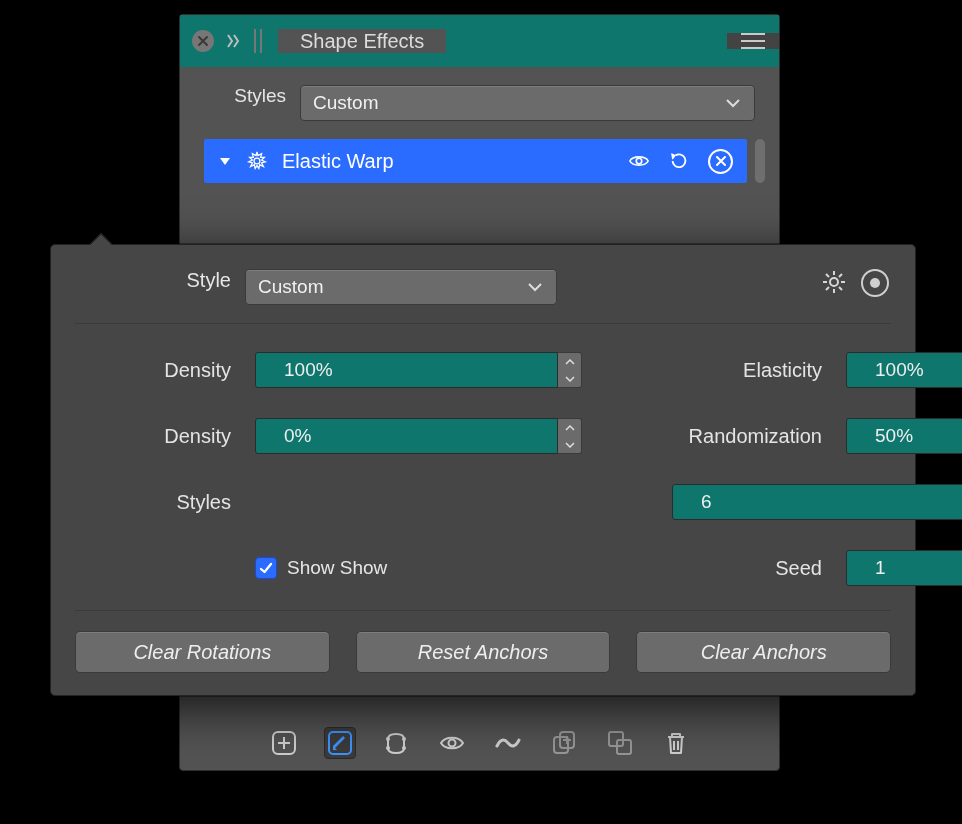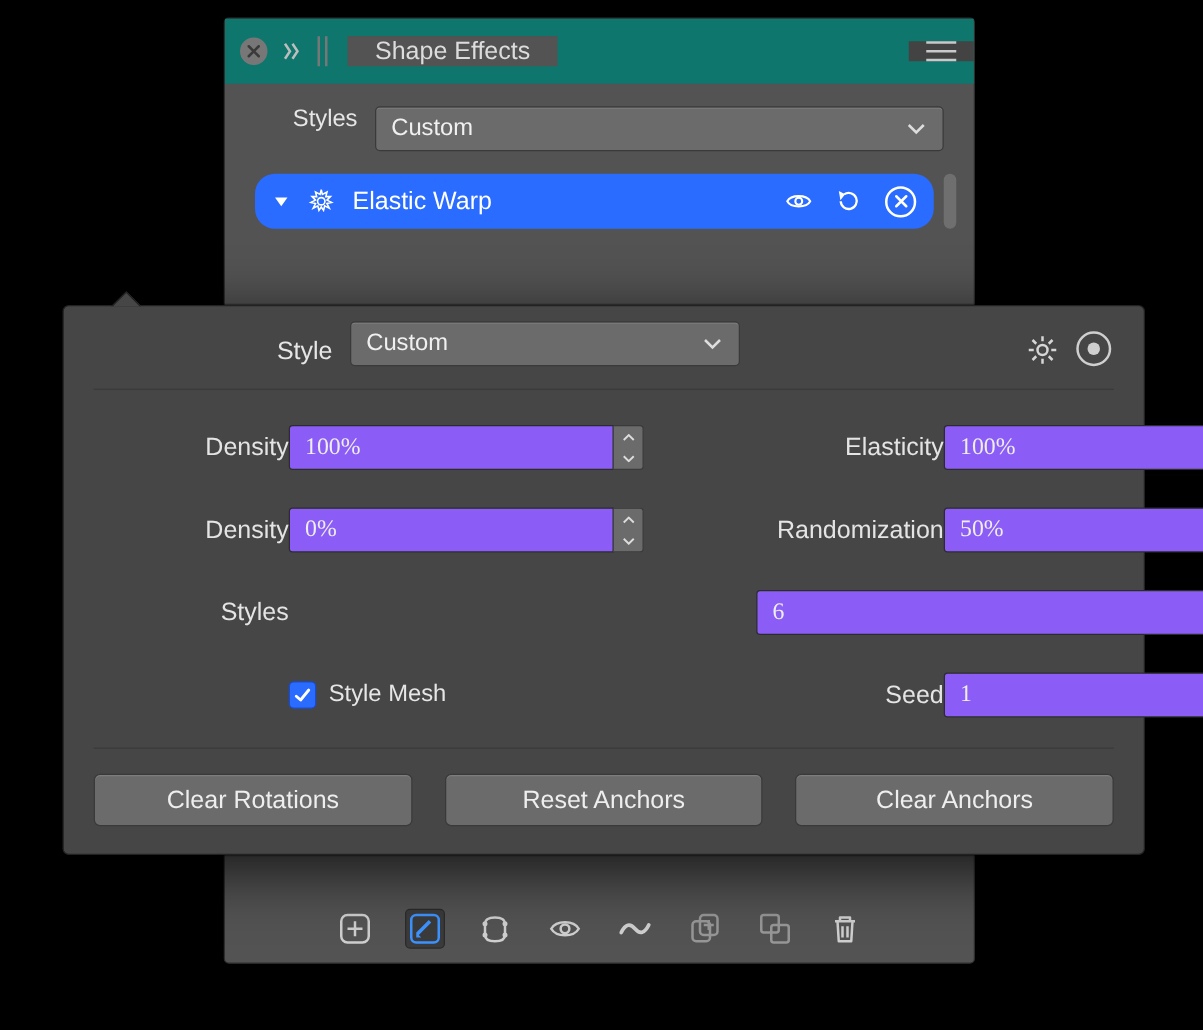--- a/index.html
+++ b/index.html
@@ -87,21 +87,21 @@
 
   
   .layers {
     display: flex; gap: 8px;
     padding: 4px 14px 8px 24px;
   }
   .layer-row {
     flex: 1;
     height: 44px;
     background: #2a6cff;
-    border-radius: 16px;
+    border-radius: 2px;
     display: flex; align-items: center;
     padding: 0 14px;
     gap: 14px;
     color: #fff;
   }
   .layer-row .disclosure svg { width: 14px; height: 14px; fill:#fff; }
   .layer-row .gear svg { width: 22px; height: 22px; }
   .layer-row .name { flex: 1; font-size: 20px; }
   .layer-actions { display: flex; align-items: center; gap: 18px; }
   .layer-actions svg { width: 22px; height: 22px; stroke:#fff; }
@@ -134,54 +134,52 @@
     left: 50px; top: 244px;
     width: 866px;
     background: #464646;
     border: 1px solid #222;
     border-radius: 5px;
     box-shadow: 0 12px 50px rgba(0,0,0,.75), 0 0 0 1px rgba(0,0,0,.35);
     padding: 0 0 22px 0;
   }
 
   .pv-top {
-    display: flex; align-items: flex-end;
-    padding: 12px 26px 18px 26px;
+    display: flex; align-items: flex-start;
+    padding: 24px 26px 18px 26px;
     gap: 14px;
-    margin-left: 35px;
   }
   .pv-top .lbl { width: 154px; text-align: right; font-size: 20px; }
   .pv-top .dropdown { flex: 0 0 312px; }
   .pv-top .spacer { flex:1; }
   .pv-top .icon-btn svg { width:26px;height:26px; }
   .pv-top .rec-outer {
     width:28px;height:28px;border:2px solid #cfcfcf;border-radius:50%;
     display:flex;align-items:center;justify-content:center;
   }
   .pv-top .rec-outer span{width:10px;height:10px;border-radius:50%;background:#cfcfcf;}
 
   .divider { height: 1px; background: #3a3a3a; margin: 0 24px; }
 
   .params {
     display: grid;
     grid-template-columns: 1fr 1fr;
     column-gap: 90px;
     row-gap: 30px;
     padding: 28px 30px 24px 30px;
   }
-  .param { display:flex; align-items:center; gap:0; }
+  .param { display:flex; align-items:center; gap:24px; }
   .param .plbl { width: 150px; text-align:right; font-size:20px; color:#e4e4e4;}
   .num-field {
     flex:1; height:36px; display:flex; align-items:stretch;
   }
   .num-field input{
-    flex:1; background:#8b5cf6; border:none; border-radius:3px 0 0 3px;
-    color:#eee; font-size:19px; padding:0 12px; outline:none;
+    flex:1; background:#0f766e; border:none; border-radius:3px 0 0 3px;
+    color:#eee; font-size:19px; padding:0 28px; outline:none;
     border:1px solid #2c2c2c;
-    font-family:Liberation Serif, serif;
   }
   .num-field.noStep input{ border-radius:3px; }
   .stepper {
     width:24px; background:#6b6b6b; border:1px solid #3a3a3a; border-left:none;
     border-radius:0 3px 3px 0;
     display:flex; flex-direction:column;
   }
   .stepper button{
     flex:1; background:none;border:none; cursor:pointer;
     display:flex; align-items:center; justify-content:center;
@@ -201,20 +199,21 @@
   .buttons{
     display:flex; gap:26px; padding: 20px 24px 0 24px;
   }
   .btn{
     flex:1; height:42px; background:#6b6b6b;
     border:1px solid #3a3a3a; border-radius:5px;
     display:flex;align-items:center;justify-content:center;
     color:#eee; font-size:20px;
     box-shadow: inset 0 1px 0 rgba(255,255,255,.12);
     cursor:pointer;
+    font-style:italic;
   }
 
   
   .bottom-bar{
     position:absolute; left:0; right:0; bottom:0;
     height:54px; display:flex; align-items:center; justify-content:center;
     gap:24px;
   }
   .tb-btn{ width:32px;height:32px; display:flex;align-items:center;justify-content:center; }
   .tb-btn svg{ width:26px;height:26px; }
@@ -463,21 +462,21 @@
     </div>
 
     <div class="param">
       <div class="plbl"></div>
       <div class="checkbox-row">
         <div class="cbx">
           <svg viewBox="0 0 14 14">
               <path d="M2 8 L5.5 11 L12 3" fill="none" stroke="#fff" stroke-width="2.3" stroke-linecap="round" stroke-linejoin="round"></path>
             </svg>
         </div>
-        <span>Style Mesh</span>
+        <span>Show Show</span>
       </div>
     </div>
 
     <div class="param">
       <div class="plbl">Seed</div>
       <div class="seed-row" style="flex:1">
         <div class="num-field" style="flex:1">
           <input value="1" style="">
 
         </div>

